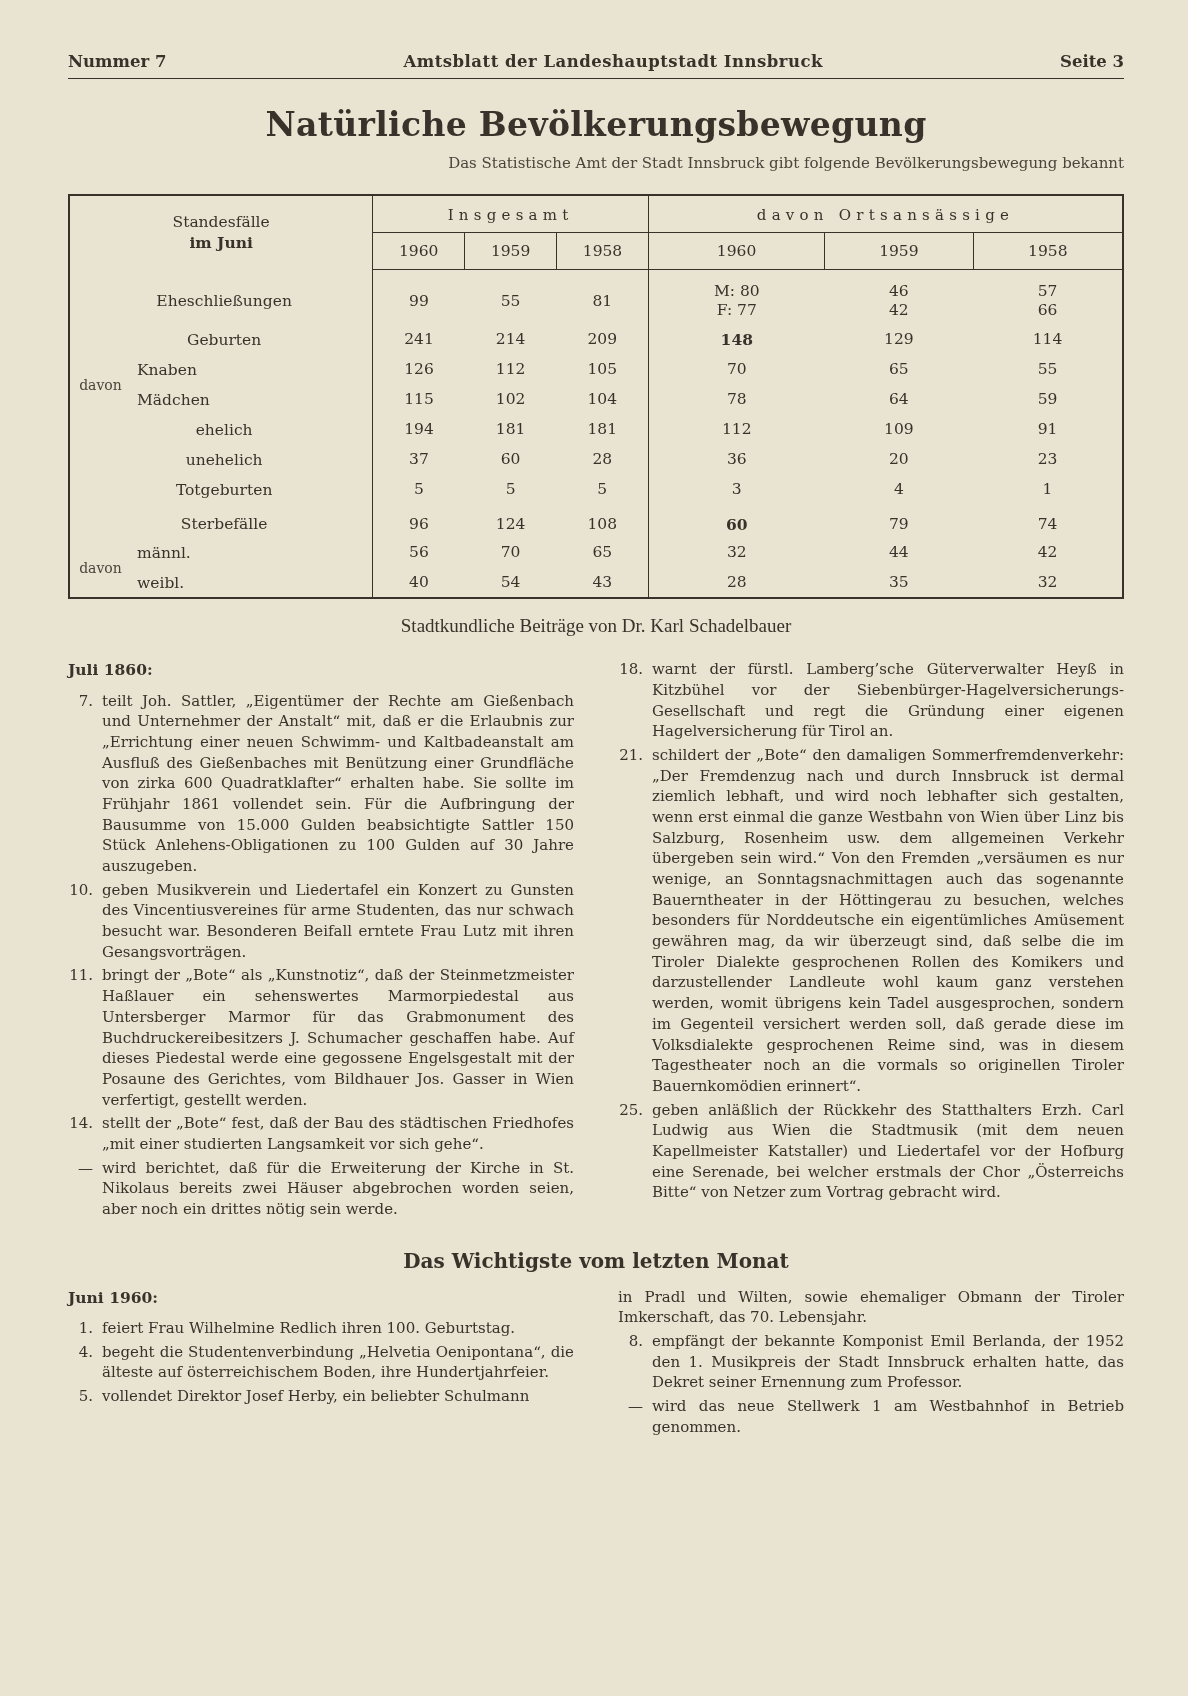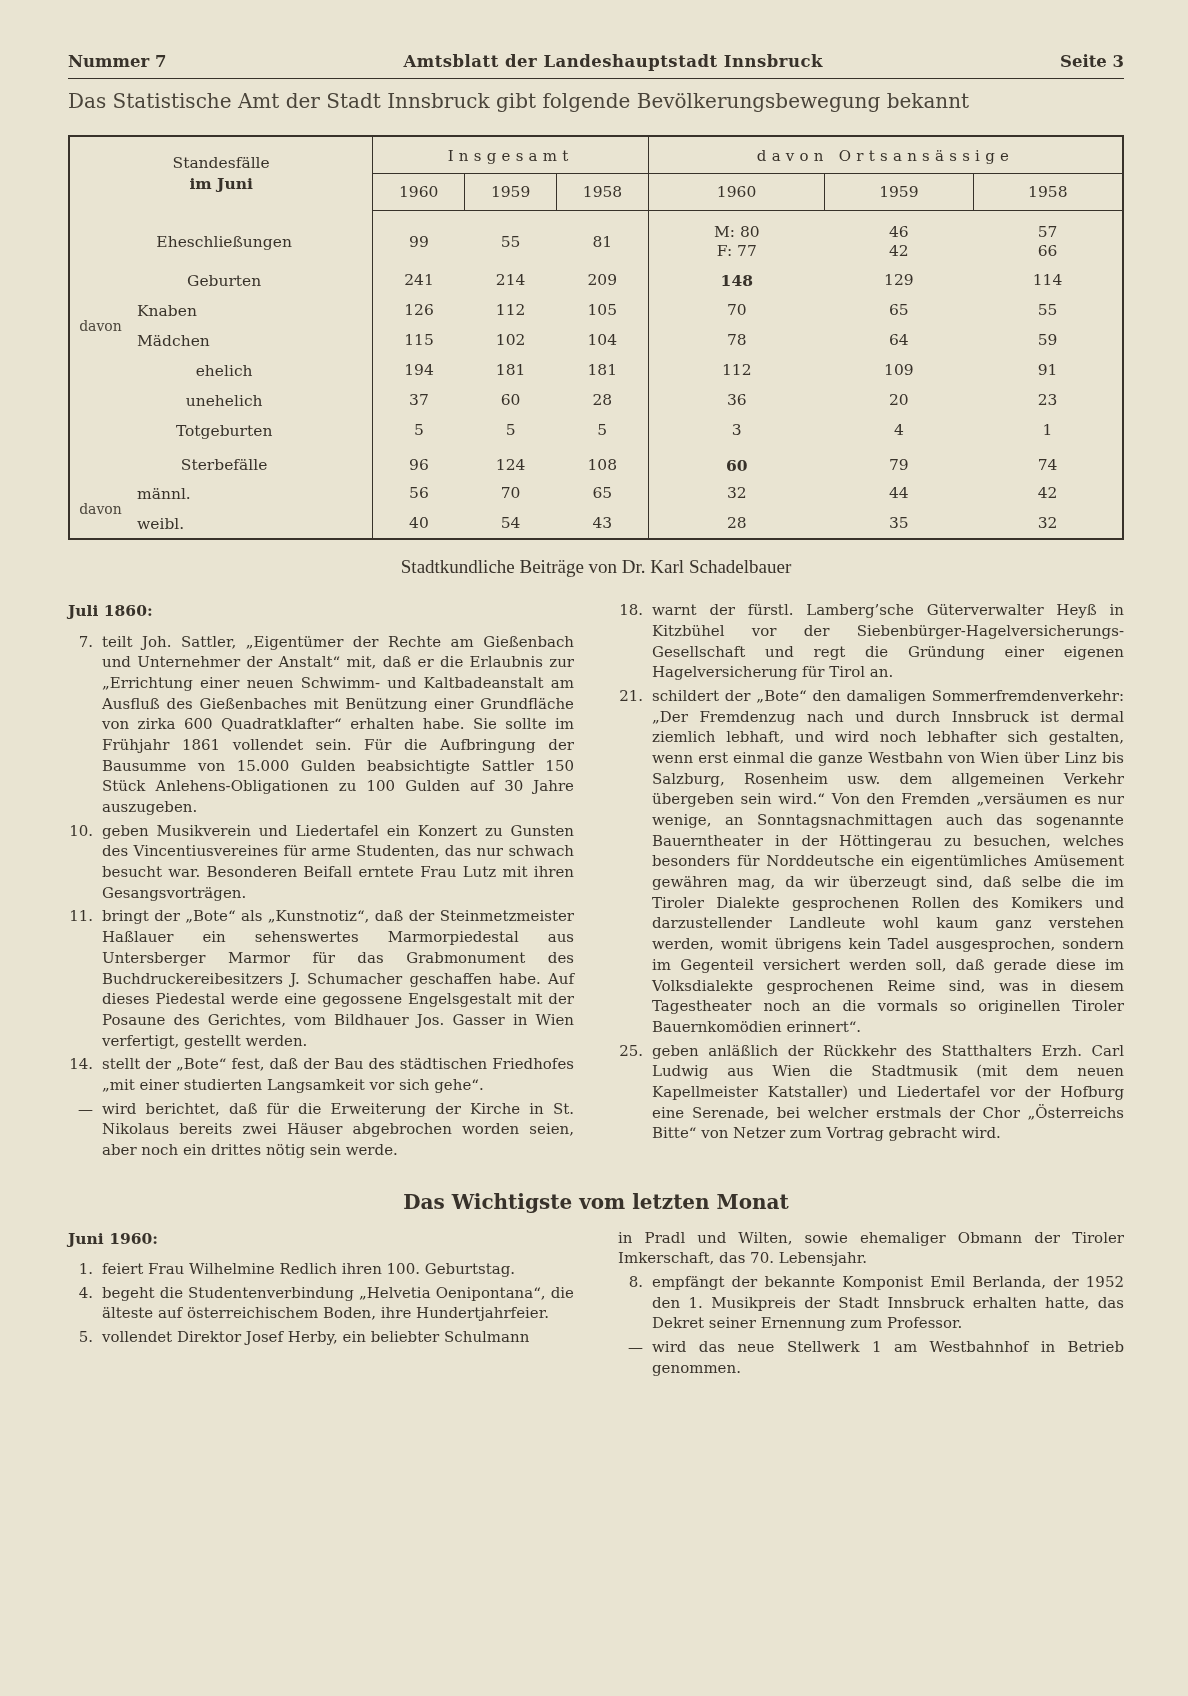--- a/index.html
+++ b/index.html
@@ -27,21 +27,21 @@
     padding-bottom:7px;
   }
   .masthead .mh-center{letter-spacing:0.03em;}
 
   
   .main-title{
     text-align:center;font-size:33px;font-weight:bold;
     margin-top:26px;letter-spacing:0.01em;
   }
   .sub-title{
-    text-align:left;font-size:20px;margin-top:10px;color:var(--ink-soft);
+    text-align:right;font-size:15px;margin-top:10px;color:var(--ink-soft);
   }
 
   
   table.stats{
     width:100%;border-collapse:collapse;margin-top:22px;
     font-size:15.5px;border:2px solid var(--ink);
   }
   .stats th,.stats td{padding:4px 8px;font-weight:normal;}
   .corner{
     text-align:center;vertical-align:middle;
@@ -108,20 +108,21 @@
 <body>
 
 <div class="page">
 
   <div class="masthead">
     <span>Nummer 7</span>
     <span class="mh-center">Amtsblatt der Landeshauptstadt Innsbruck</span>
     <span>Seite 3</span>
   </div>
 
+  <div class="main-title">Natürliche Bevölkerungsbewegung</div>
   <div class="sub-title">Das Statistische Amt der Stadt Innsbruck gibt folgende Bevölkerungsbewegung bekannt</div>
 
   <table class="stats">
     <thead>
       <tr>
         <th class="corner" colspan="2" rowspan="2">
           <div class="c1">Standesfälle</div>
           <div class="c2">im Juni</div>
         </th>
         <th class="grp" colspan="3">Insgesamt</th>

